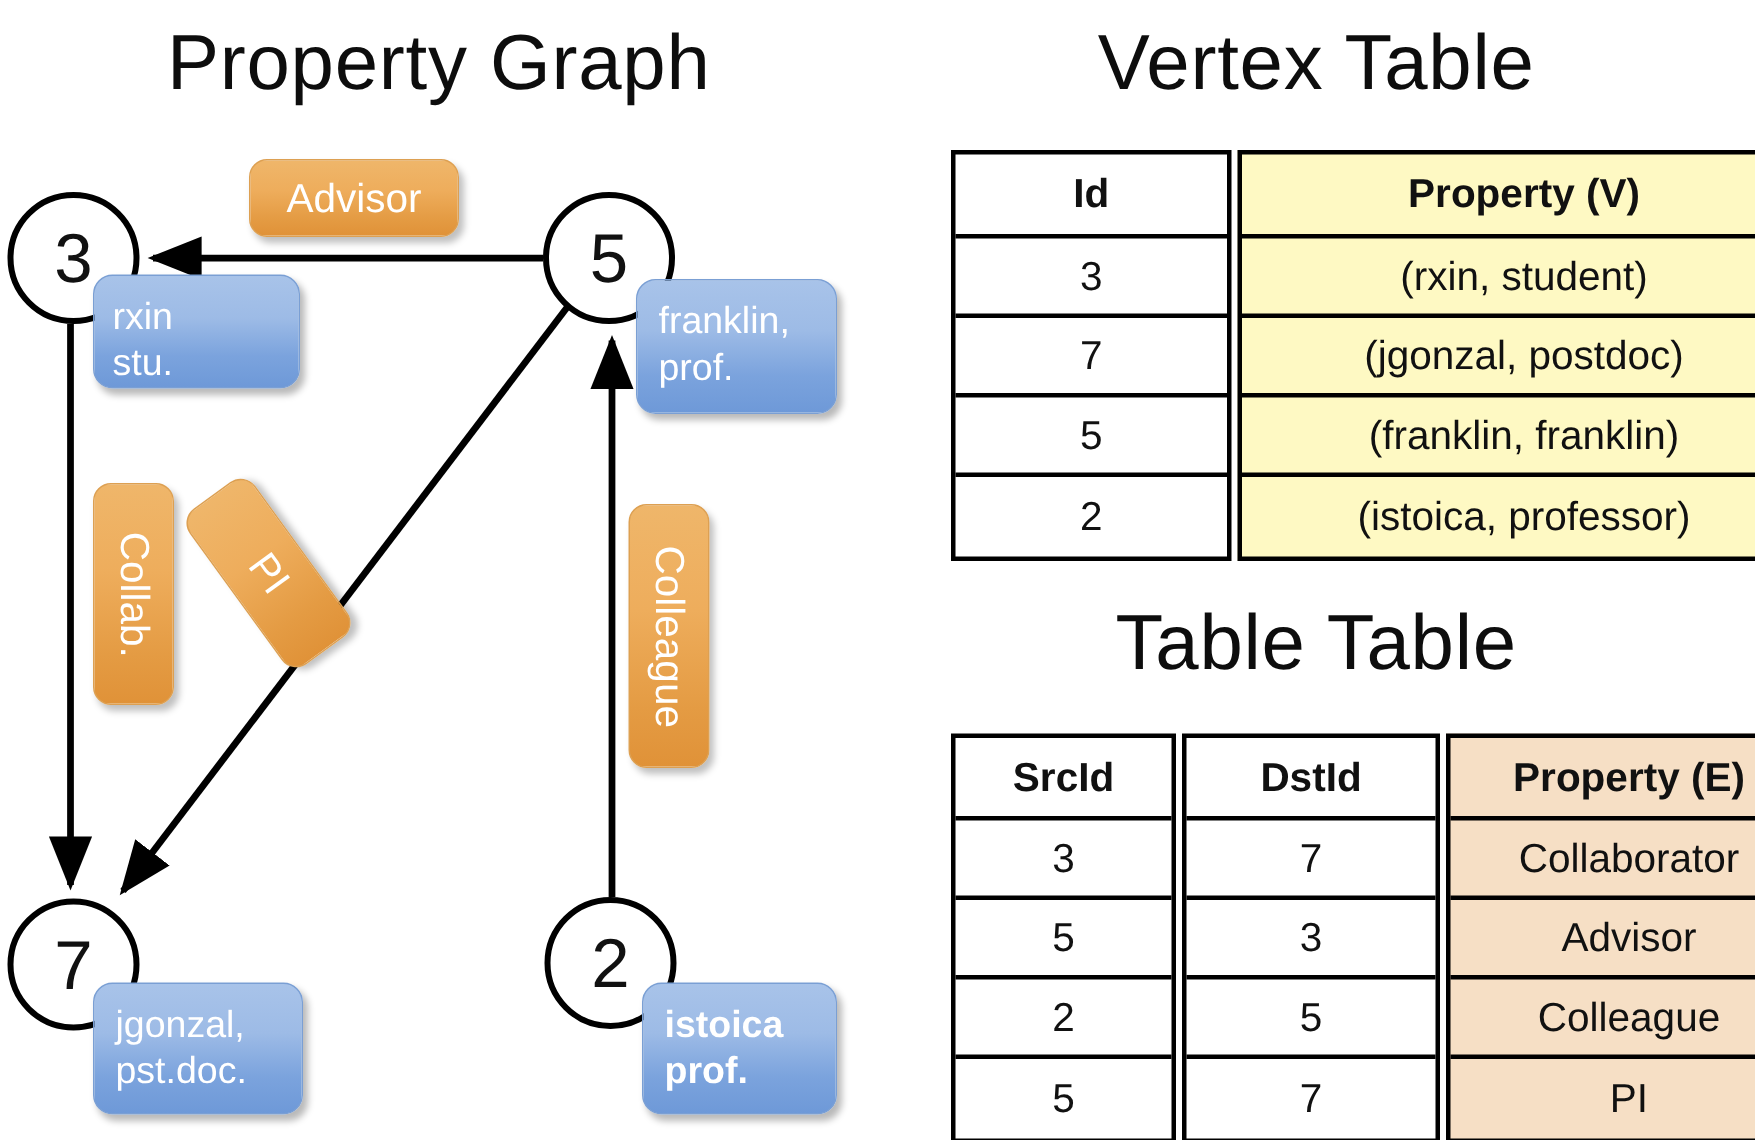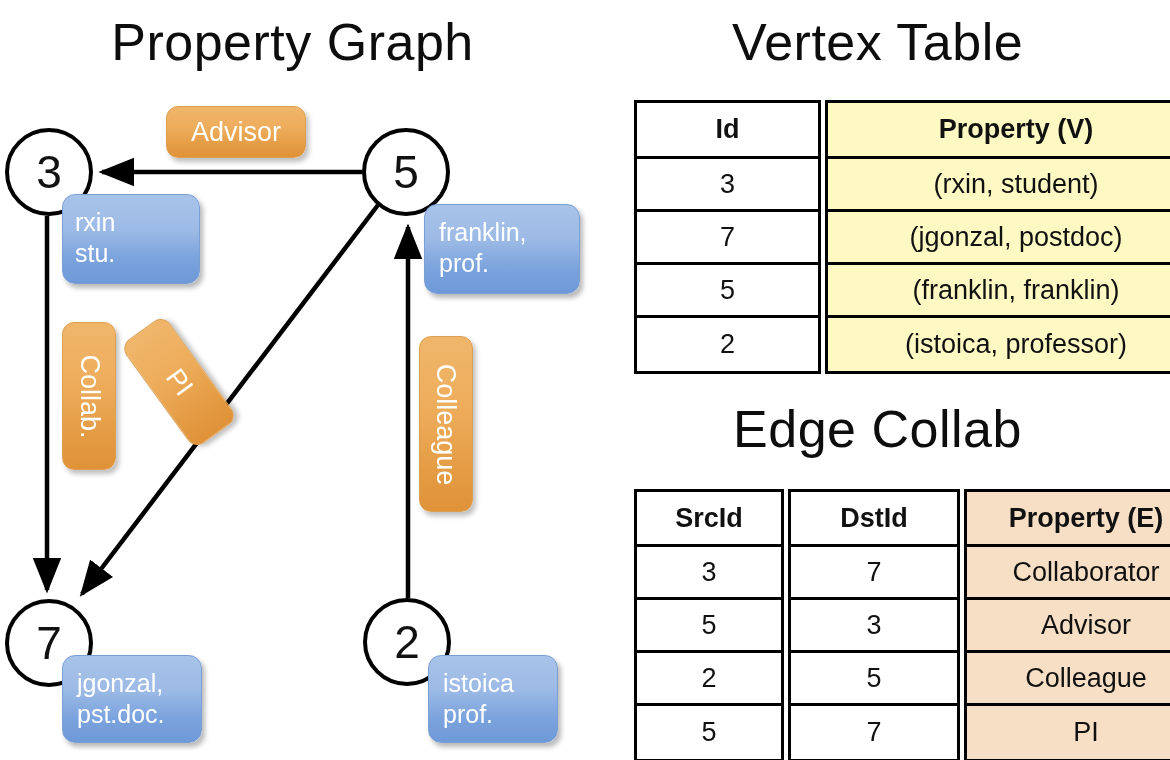--- a/index.html
+++ b/index.html
@@ -88,24 +88,24 @@
     color: #ffffff;
     font-size: 25px;
     line-height: 31px;
     font-weight: 300;
     padding: 12px 0 0 14px;
     background: linear-gradient(180deg, #a8c3e9 0%, #9dbbe6 38%, #7ba3dd 72%, #6e99d8 100%);
     border: 1px solid #7a9fd4;
     box-shadow: 3px 4px 5px rgba(0,0,0,0.28);
     z-index: 8;
   }
-  #vprop-rxin     { left: 62px;  top: 194px; width: 138px; height: 90px; padding-left: 12px; }
-  #vprop-franklin { left: 424px; top: 186px; width: 156px; height: 90px; margin-top: 18px; }
+  #vprop-rxin     { left: 62px;  top: 183px; width: 138px; height: 76px; padding-left: 12px; }
+  #vprop-franklin { left: 424px; top: 186px; width: 134px; height: 90px; }
   #vprop-jgonzal  { left: 62px;  top: 655px; width: 140px; height: 88px; }
-  #vprop-istoica  { left: 428px; top: 655px; width: 130px; height: 88px; }
+  #vprop-istoica  { left: 428px; top: 655px; width: 130px; height: 88px; font-weight: bold; }
 
   
   .eprop {
     position: absolute;
     border-radius: 12px;
     box-sizing: border-box;
     color: #ffffff;
     font-weight: 300;
     display: flex;
     align-items: center;
@@ -184,21 +184,21 @@
 </style>
 </head>
 <body>
 
 <div id="stage">
 
   <div class="section-title" id="title-property-graph">Property Graph</div>
 
   <div class="section-title" id="title-vertex-table">Vertex Table</div>
 
-  <div class="section-title" id="title-edge-table">Edge Collab</div>
+  <div class="section-title" id="title-edge-table">Table Table</div>
 
   <div id="graph-panel">
 
     <svg id="graph-edges" viewBox="0 0 585 760">
       <defs>
         <marker id="arrowhead" markerWidth="9" markerHeight="9" refX="7.2" refY="3.2" orient="auto" markerUnits="strokeWidth">
           <path d="M0,0 L8,3.2 L0,6.4 z" fill="#000000"></path>
         </marker>
       </defs>
 

